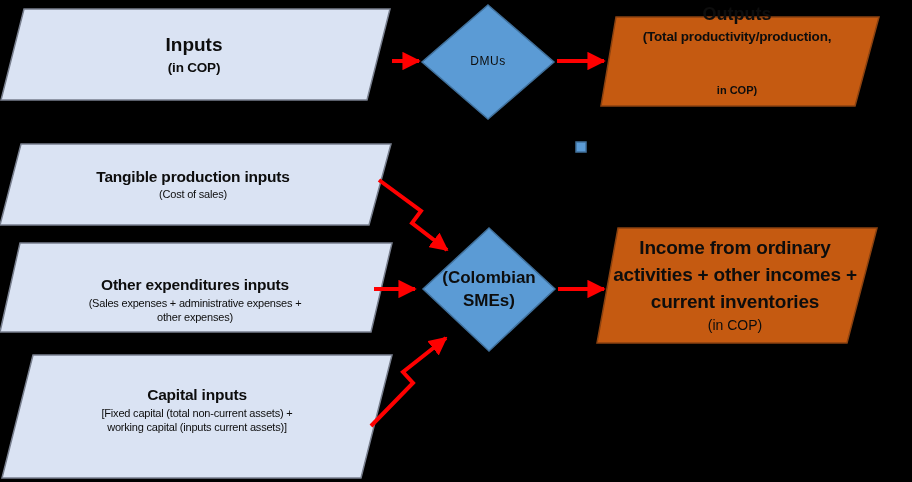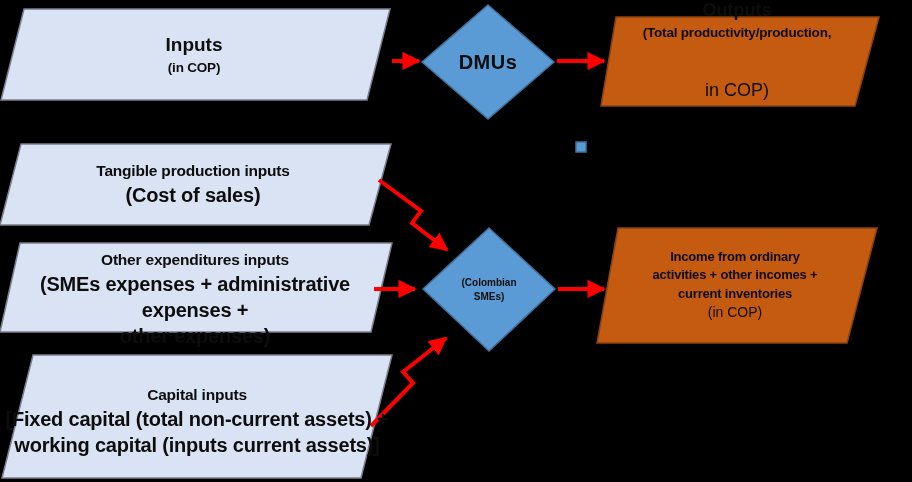--- a/index.html
+++ b/index.html
@@ -8,28 +8,28 @@
     font-family:"Liberation Sans", sans-serif;overflow:hidden;
   }
   #shapes{position:absolute;left:0;top:0;}
   .txt{
     position:absolute;display:flex;flex-direction:column;
     align-items:center;justify-content:center;text-align:center;
     color:#0d0d0d;line-height:1.32;pointer-events:none;
   }
   .t-xl{font-size:19px;font-weight:700;line-height:1.45;}
   .t-lg{font-size:18px;font-weight:700;line-height:1.5;}
-  .t-dmu{font-size:20px;font-weight:700;letter-spacing:.5px;}
+  .t-dmu{font-size:12px;font-weight:400;letter-spacing:.5px;}
   .t-md-b{font-size:15.5px;font-weight:700;letter-spacing:-0.2px;}
-  .t-md{font-size:20px;font-weight:700;letter-spacing:-0.2px;}
+  .t-md{font-size:11px;font-weight:400;letter-spacing:-0.2px;}
   .t-sm-b{font-size:13.5px;font-weight:700;letter-spacing:-0.2px;}
-  .t-sm{font-size:18px;font-weight:400;margin-top:37px;}
-  .t-inc-b{font-size:13px;font-weight:700;letter-spacing:-0.2px;line-height:1.42;}
+  .t-sm{font-size:11px;font-weight:700;margin-top:37px;}
+  .t-inc-b{font-size:19px;font-weight:700;letter-spacing:-0.2px;line-height:1.42;}
   .t-inc{font-size:14px;font-weight:400;line-height:1.42;}
-  .t-smes{font-size:10px;font-weight:600;line-height:1.35;}
+  .t-smes{font-size:17px;font-weight:600;line-height:1.35;}
 </style>
 </head>
 <body>
 
 <div id="stage">
 
   <svg id="shapes" width="912" height="482" viewBox="0 0 912 482">
     <defs>
       <marker id="ah" viewBox="0 0 10 10" refX="9" refY="5" markerWidth="4.6" markerHeight="4.6" orient="auto" markerUnits="strokeWidth">
         <path d="M0,0 L10,5 L0,10 z" fill="#ff0000"></path>
@@ -72,25 +72,25 @@
     <div class="t-sm">in COP)</div>
   </div>
 
   <div class="txt" style="left:2px;top:144px;width:382px;height:81px;">
     <div class="t-md-b">Tangible production inputs</div>
     <div class="t-md">(Cost of sales)</div>
   </div>
 
   <div class="txt" style="left:0px;top:243px;width:390px;height:114px;">
     <div class="t-md-b">Other expenditures inputs</div>
-    <div class="t-md">(SMEs expenses + administrative expenses +</div>
+    <div class="t-md">(Sales expenses + administrative expenses +</div>
     <div class="t-md">other expenses)</div>
   </div>
 
-  <div class="txt" style="left:4px;top:355px;width:386px;height:110px;margin-top:12px;">
+  <div class="txt" style="left:4px;top:355px;width:386px;height:110px;">
     <div class="t-md-b">Capital inputs</div>
     <div class="t-md">[Fixed capital (total non-current assets) +</div>
     <div class="t-md">working capital (inputs current assets)]</div>
   </div>
 
   <div class="txt" style="left:423px;top:228px;width:132px;height:123px;">
     <div class="t-smes">(Colombian</div>
     <div class="t-smes">SMEs)</div>
   </div>
 

